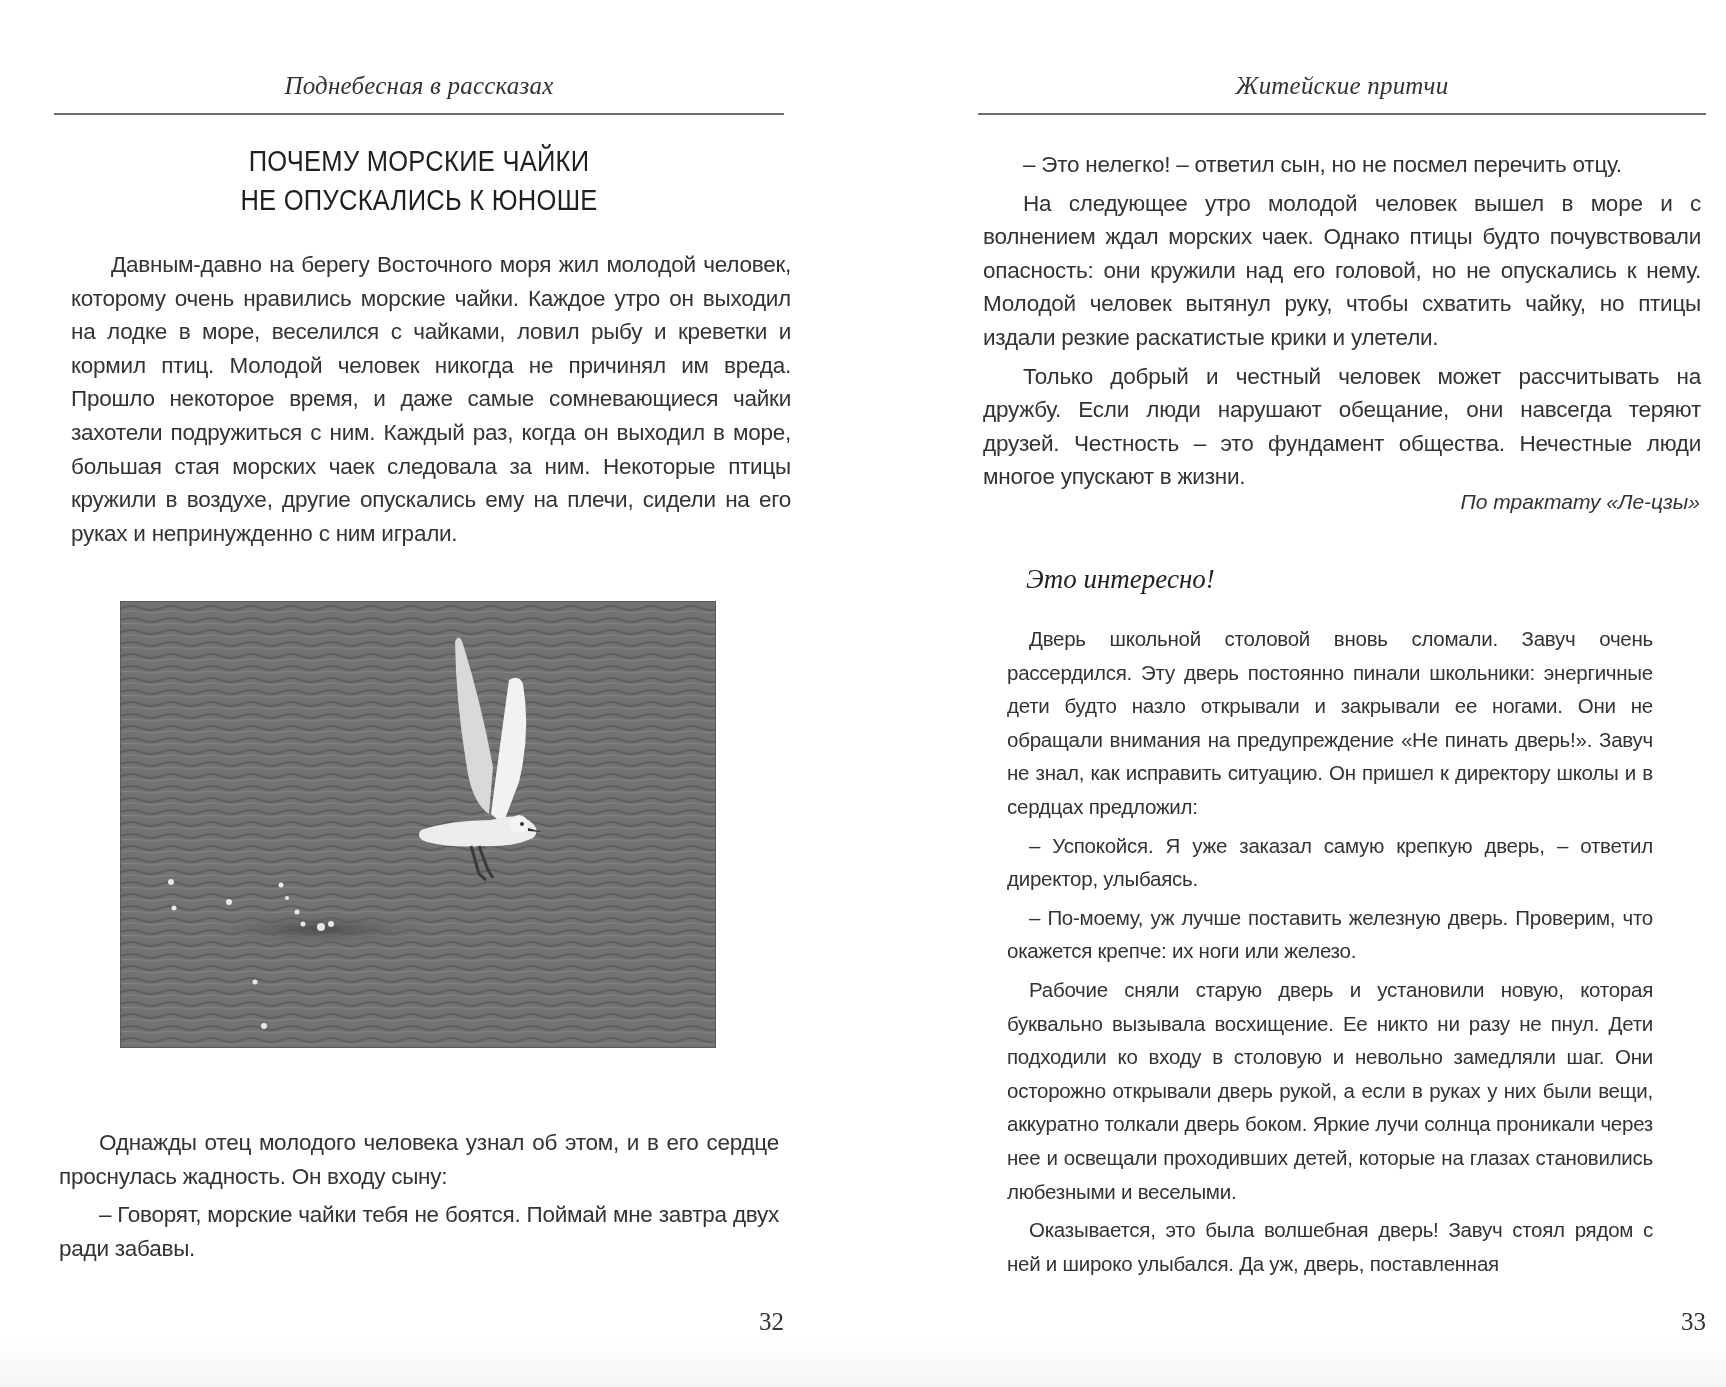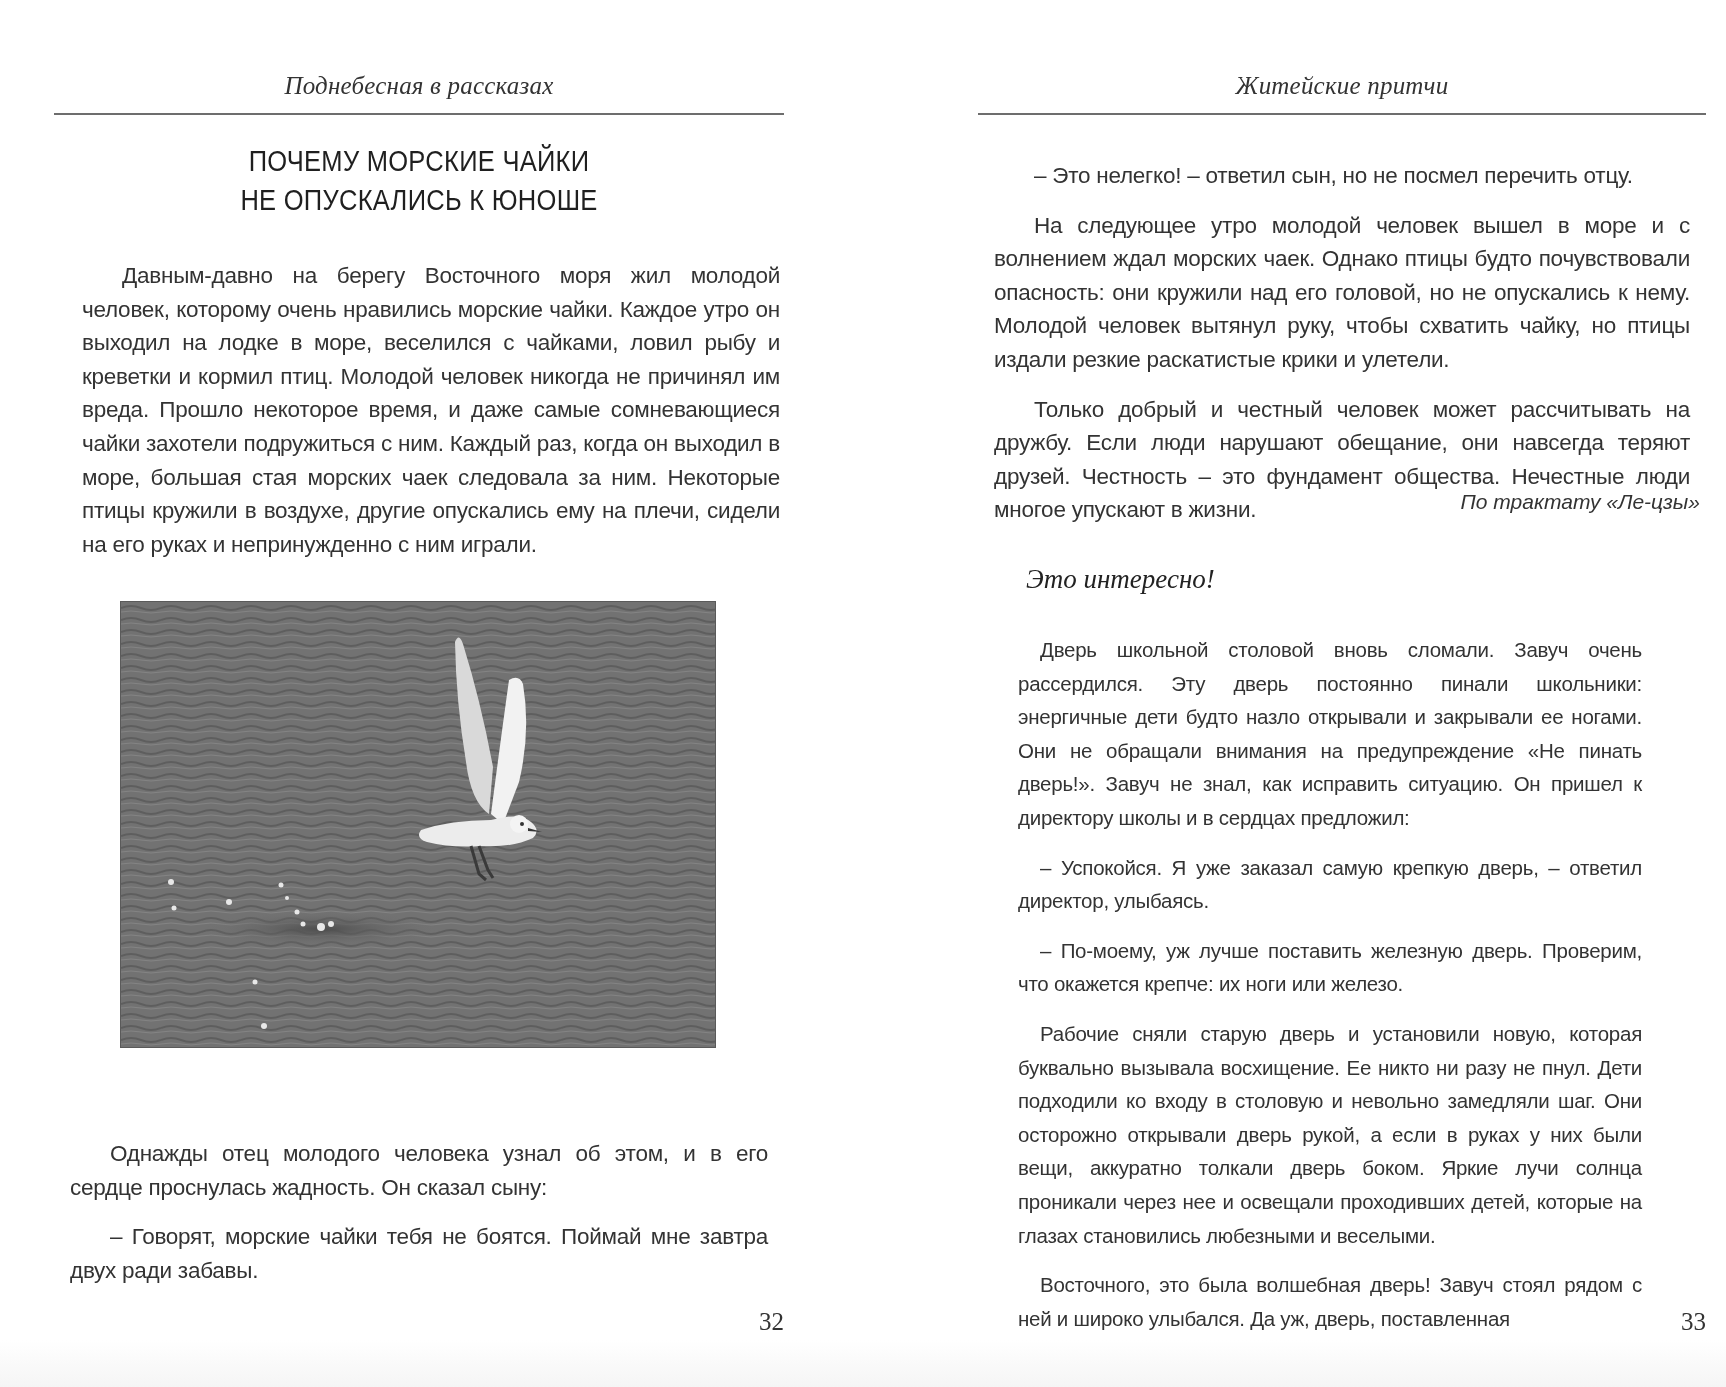--- a/index.html
+++ b/index.html
@@ -10,21 +10,21 @@
     .page-left { left: 54px; width: 730px; }
     .page-right { left: 978px; width: 728px; }
     .running-head { position: absolute; top: 72px; left: 0; right: 0; text-align: center;
       font-family: "Liberation Serif", serif; font-style: italic; font-size: 25px; color: #333; letter-spacing: 0.2px; }
     .head-rule { position: absolute; top: 113px; left: 0; right: 0; height: 2px; background: #6d6d6d; }
     .story-title { position: absolute; top: 142px; left: 0; right: 0; text-align: center;
       font-family: "Liberation Sans Narrow", "Liberation Sans", sans-serif; font-size: 29px; line-height: 39px;
       color: #1f1f1f; letter-spacing: 0.3px; transform: scaleX(0.88); }
     .text { font-family: "Liberation Sans", sans-serif; font-size: 22.5px; line-height: 33.6px; color: #333;
       text-align: justify; text-align-last: left; letter-spacing: -0.25px; }
-    .text p { text-indent: 40px; margin: 16px; }
+    .text p { text-indent: 40px; margin: 5px; }
     .block-left-1 { position: absolute; top: 243px; left: 12px; width: 730px; }
     .photo { position: absolute; top: 601px; left: 66px; width: 596px; height: 447px; overflow: hidden;
       background: #6f6f6f; border: 1px solid #5a5a5a; }
     .caption { position: absolute; top: 1068px; left: 0; right: 0; text-align: center;
       font-family: "Liberation Serif", serif; font-style: italic; font-size: 22px; color: #333; }
     .block-left-2 { position: absolute; top: 1121px; left: 0; width: 730px; }
     .page-number { position: absolute; top: 1308px; left: 0; right: 0; text-align: right;
       font-family: "Liberation Serif", serif; font-size: 25px; color: #333; }
     .block-right-1 { position: absolute; top: 143px; left: 0; width: 728px; }
     .attribution { position: absolute; top: 490px; right: 6px; font-family: "Liberation Sans", sans-serif;
@@ -90,21 +90,21 @@
           <circle cx="401" cy="222" r="2" fill="#333"></circle>
           <path d="M407 226 L421 230 L407 229 Z" fill="#333"></path>
           <path d="M350 244 L358 272 L365 278" stroke="#3a3a3a" stroke-width="3" fill="none"></path>
           <path d="M358 244 L367 268 L372 276" stroke="#3a3a3a" stroke-width="3" fill="none"></path>
         </g>
       </svg>
     </div>
 
 
     <div class="text block-left-2">
-      <p>Однажды отец молодого человека узнал об этом, и в его сердце проснулась жадность. Он сказал сыну:</p>
+      <p>Однажды отец молодого человека узнал об этом, и в его сердце проснулась жадность. Он входу сыну:</p>
       <p>– Говорят, морские чайки тебя не боятся. Поймай мне завтра двух ради забавы.</p>
     </div>
 
     <div class="page-number">32</div>
   </div>
 
   <div class="page page-right" style="height:1387px;">
     <div class="running-head">Житейские притчи</div>
     <div class="head-rule"></div>
 
@@ -116,19 +116,19 @@
 
     <div class="attribution">По трактату «Ле-цзы»</div>
 
     <div class="box-title">Это интересно!</div>
 
     <div class="text block-right-2">
       <p>Дверь школьной столовой вновь сломали. Завуч очень рассердился. Эту дверь постоянно пинали школьники: энергичные дети будто назло открывали и закрывали ее ногами. Они не обращали внимания на предупреждение «Не пинать дверь!». Завуч не знал, как исправить ситуацию. Он пришел к директору школы и в сердцах предложил:</p>
       <p>– Успокойся. Я уже заказал самую крепкую дверь, – ответил директор, улыбаясь.</p>
       <p>– По-моему, уж лучше поставить железную дверь. Проверим, что окажется крепче: их ноги или железо.</p>
       <p>Рабочие сняли старую дверь и установили новую, которая буквально вызывала восхищение. Ее никто ни разу не пнул. Дети подходили ко входу в столовую и невольно замедляли шаг. Они осторожно открывали дверь рукой, а если в руках у них были вещи, аккуратно толкали дверь боком. Яркие лучи солнца проникали через нее и освещали проходивших детей, которые на глазах становились любезными и веселыми.</p>
-      <p>Восточного, это была волшебная дверь! Завуч стоял рядом с ней и широко улыбался. Да уж, дверь, поставленная</p>
+      <p>Оказывается, это была волшебная дверь! Завуч стоял рядом с ней и широко улыбался. Да уж, дверь, поставленная</p>
     </div>
 
     <div class="page-number">33</div>
   </div>
 
 </div>
 
 </body></html>

